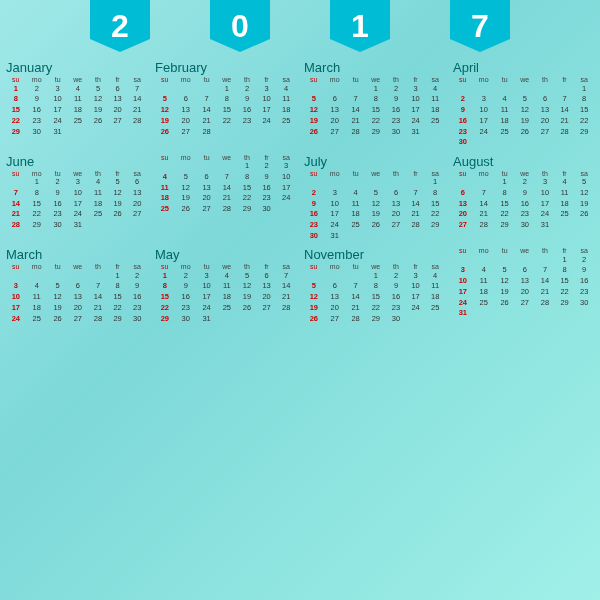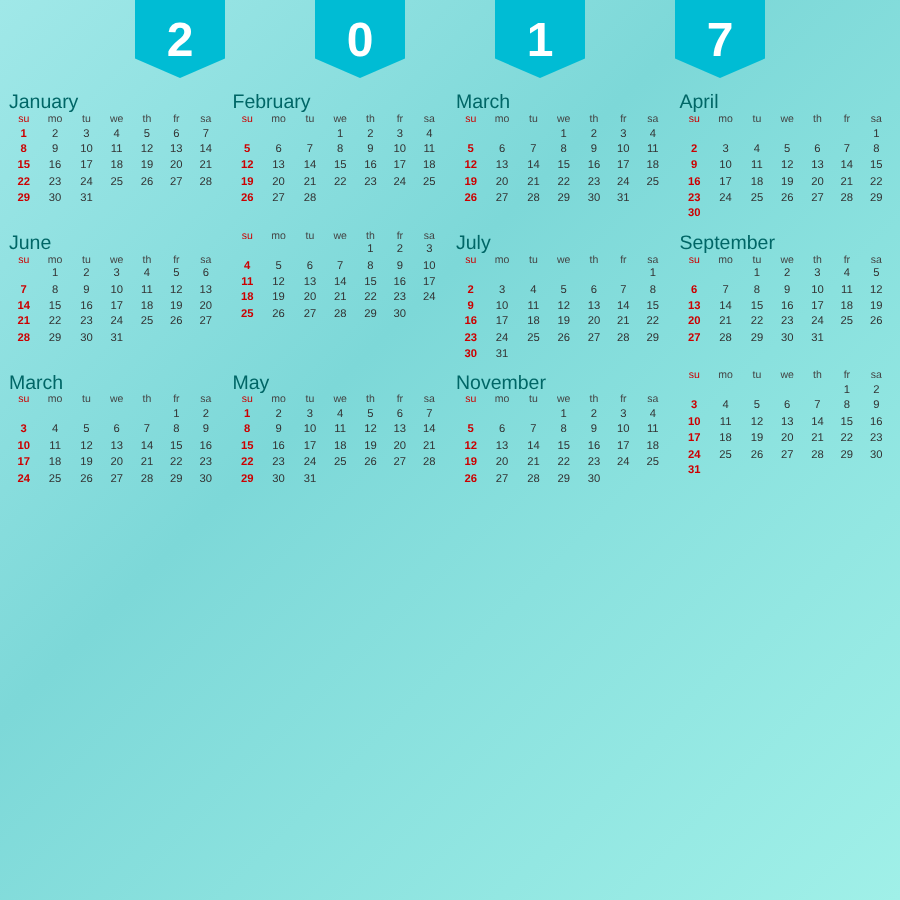--- a/index.html
+++ b/index.html
@@ -564,21 +564,21 @@
               <td class="empty"></td>
               <td class="empty"></td>
               <td class="empty"></td>
               <td class="empty"></td>
               <td class="empty"></td>
             </tr>
           </tbody>
         </table>
       </div>
       <div class="month-block">
-        <div class="month-name">September</div>
+        <div class="month-name">August</div>
         <table class="month-table">
           <thead>
             <tr>
               <th class="su-header">su</th>
               <th>mo</th>
               <th>tu</th>
               <th>we</th>
               <th>th</th>
               <th>fr</th>
               <th>sa</th>

